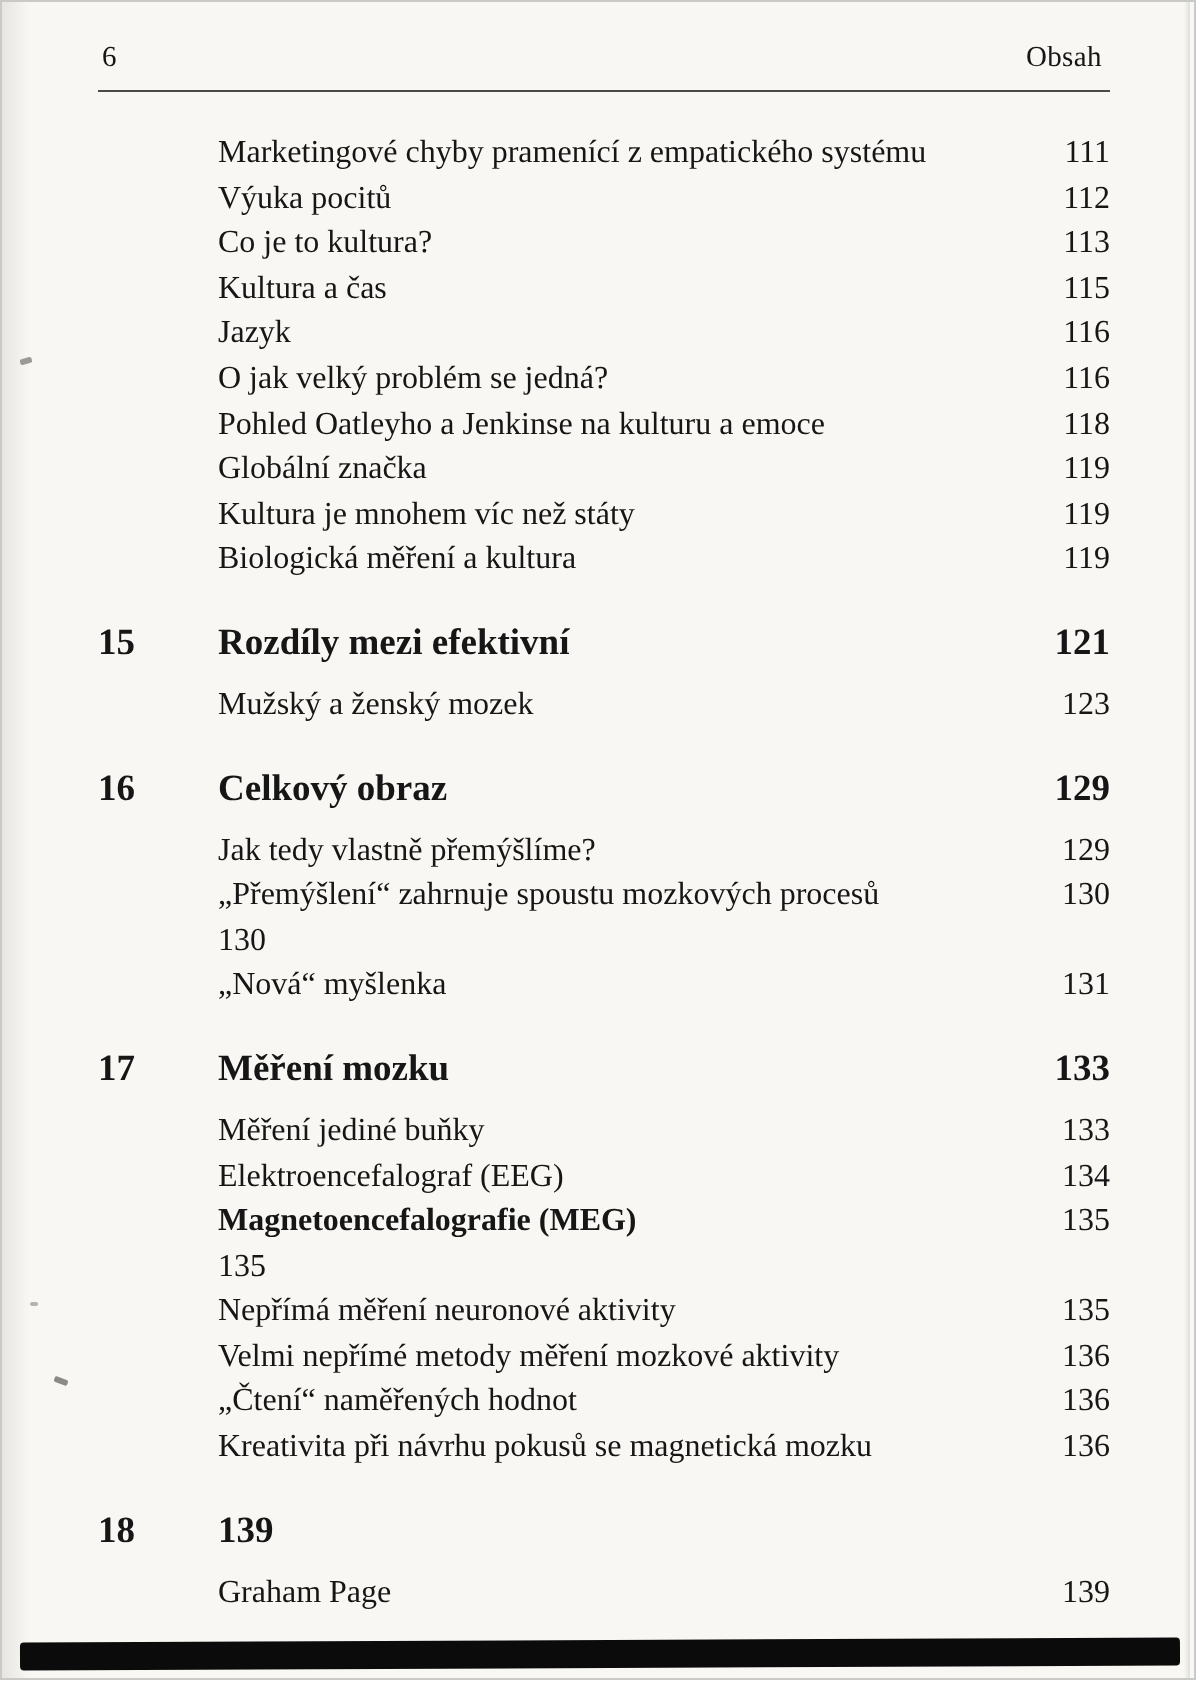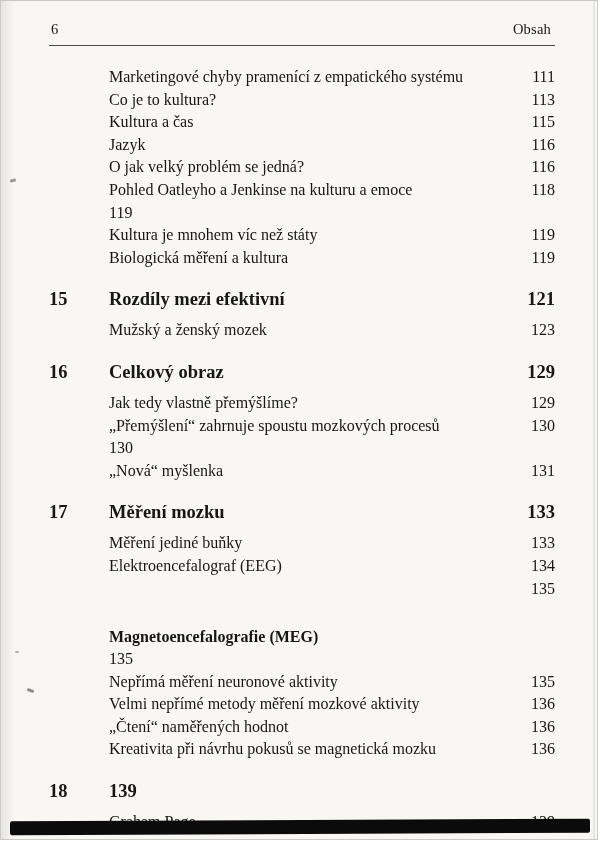--- a/index.html
+++ b/index.html
@@ -61,21 +61,21 @@
     display: flex;
     justify-content: space-between;
     align-items: flex-start;
     padding-left 60px;
     padding-left: 60px;
     font-size: 16px;
     line-height: 22.6px;
   }
   .entry-row .entry-label { flex: 1; padding-right: 12px; }
   .entry-row .entry-page { white-space: nowrap; }
-  .entry-row.bold .entry-label { font-weight: bold; margin-top: 48px; }
+  .entry-row.bold .entry-label { font-weight: bold; }
   .chapter-row {
     display: flex;
     align-items: flex-end;
     font-weight: bold;
     font-size: 18.5px;
     line-height: 26px;
     margin-top: 13px;
     margin-bottom: 7px;
   }
   .ch-num {
@@ -117,40 +117,45 @@
       <span>6</span>
       <span>Obsah</span>
     </div>
     <div class="rule"></div>
     <div class="toc" id="toc">
         <div class="entry-row">
           <span class="entry-label">Marketingové chyby pramenící z empatického systému</span>
           <span class="entry-page">111</span>
         </div>
         <div class="entry-row">
+          <span class="entry-label">Výuka pocitů</span>
+          <span class="entry-page">112</span>
+        </div>
+        <div class="entry-row">
           <span class="entry-label">Co je to kultura?</span>
           <span class="entry-page">113</span>
         </div>
         <div class="entry-row">
           <span class="entry-label">Kultura a čas</span>
           <span class="entry-page">115</span>
         </div>
         <div class="entry-row">
           <span class="entry-label">Jazyk</span>
           <span class="entry-page">116</span>
         </div>
         <div class="entry-row">
           <span class="entry-label">O jak velký problém se jedná?</span>
           <span class="entry-page">116</span>
         </div>
         <div class="entry-row">
           <span class="entry-label">Pohled Oatleyho a Jenkinse na kulturu a emoce</span>
           <span class="entry-page">118</span>
         </div>
         <div class="entry-row">
+          <span class="entry-label">Globální značka</span>
           <span class="entry-page">119</span>
         </div>
         <div class="entry-row">
           <span class="entry-label">Kultura je mnohem víc než státy</span>
           <span class="entry-page">119</span>
         </div>
         <div class="entry-row">
           <span class="entry-label">Biologická měření a kultura</span>
           <span class="entry-page">119</span>
         </div>

